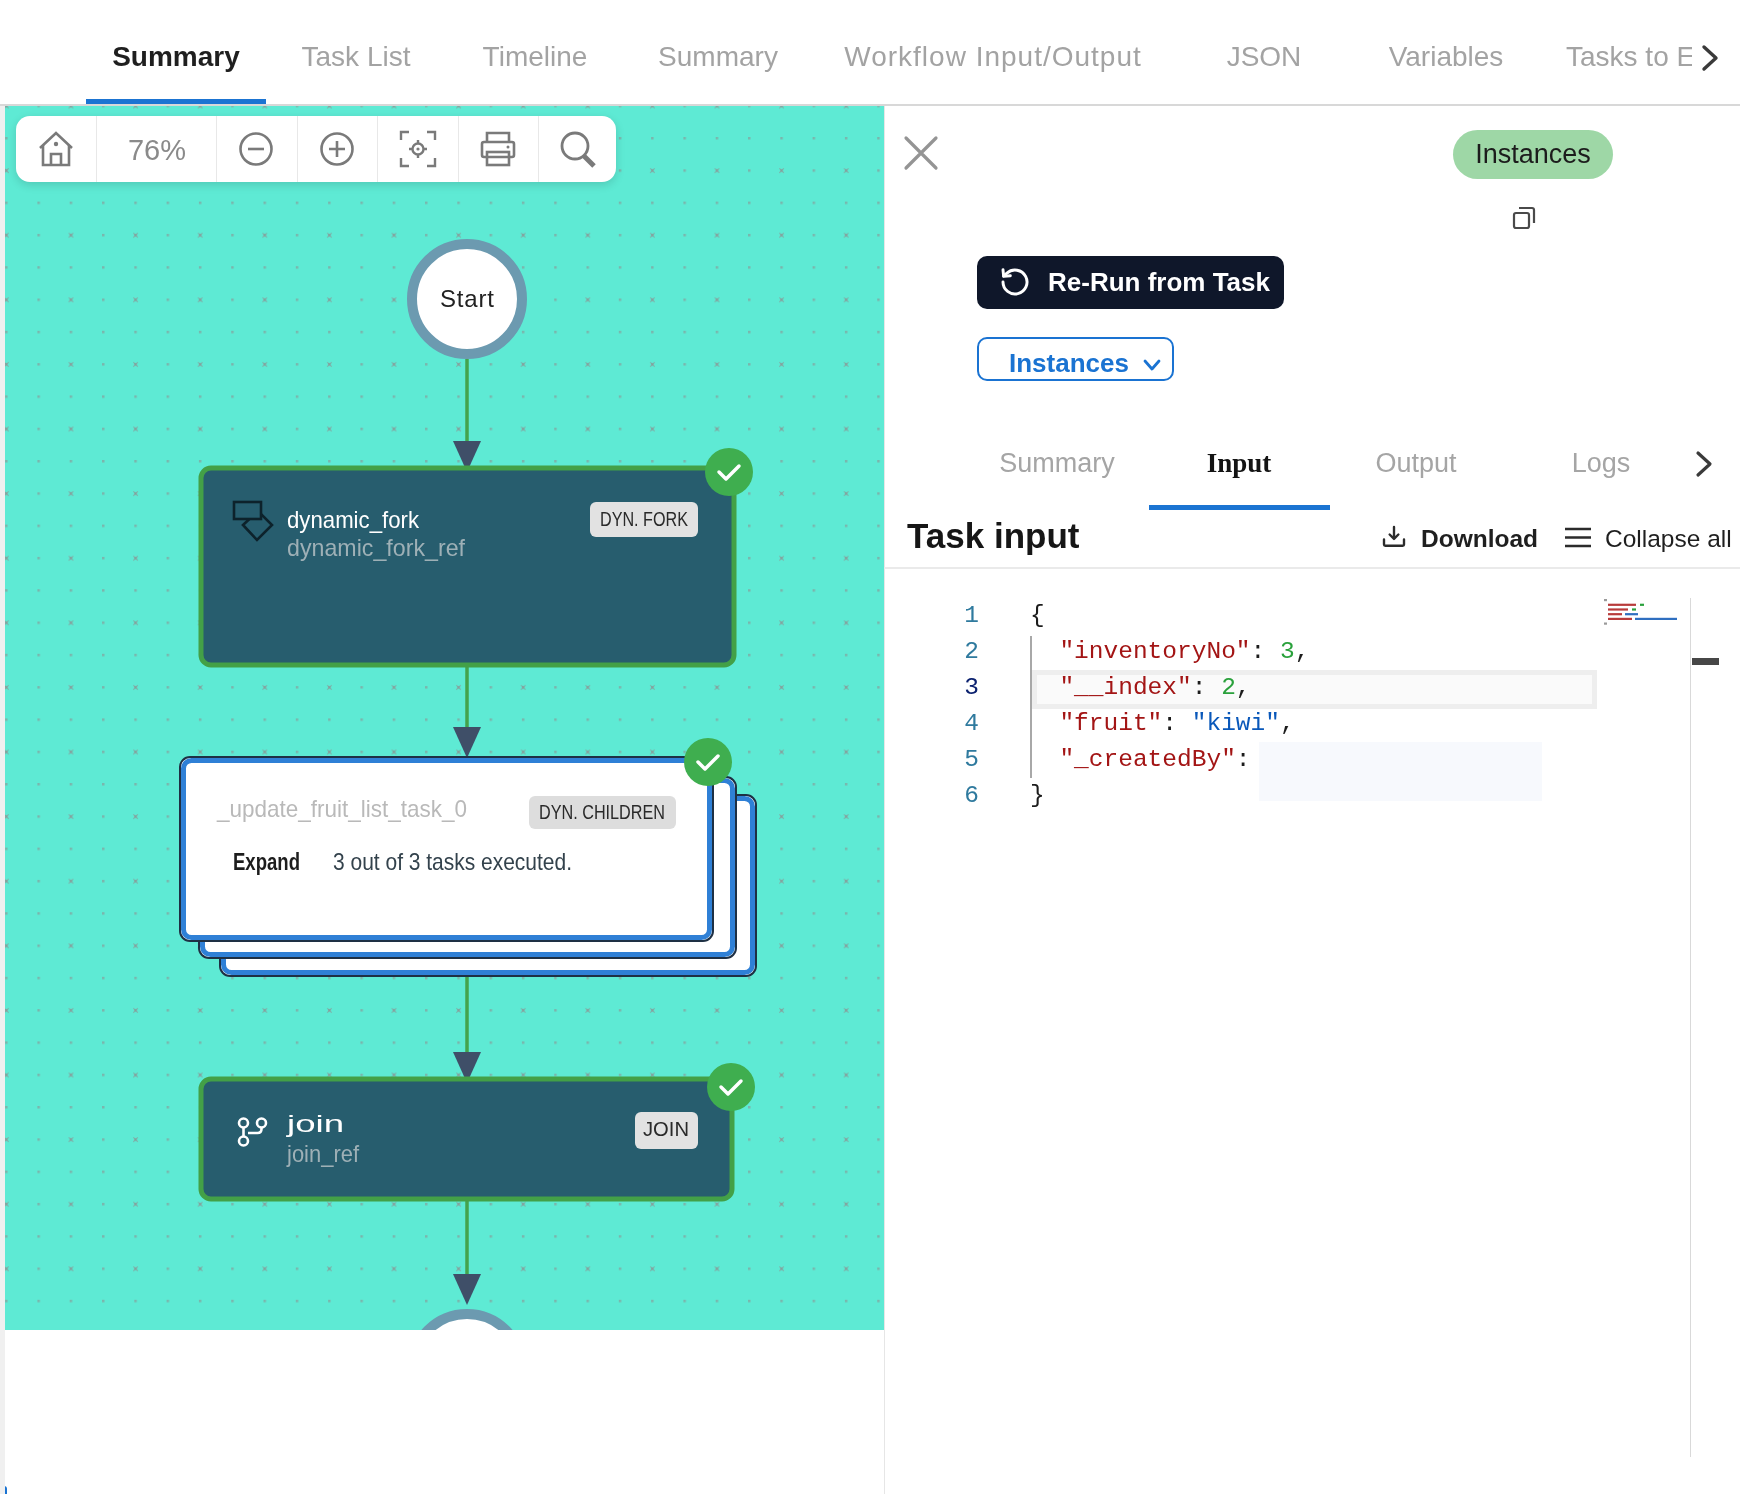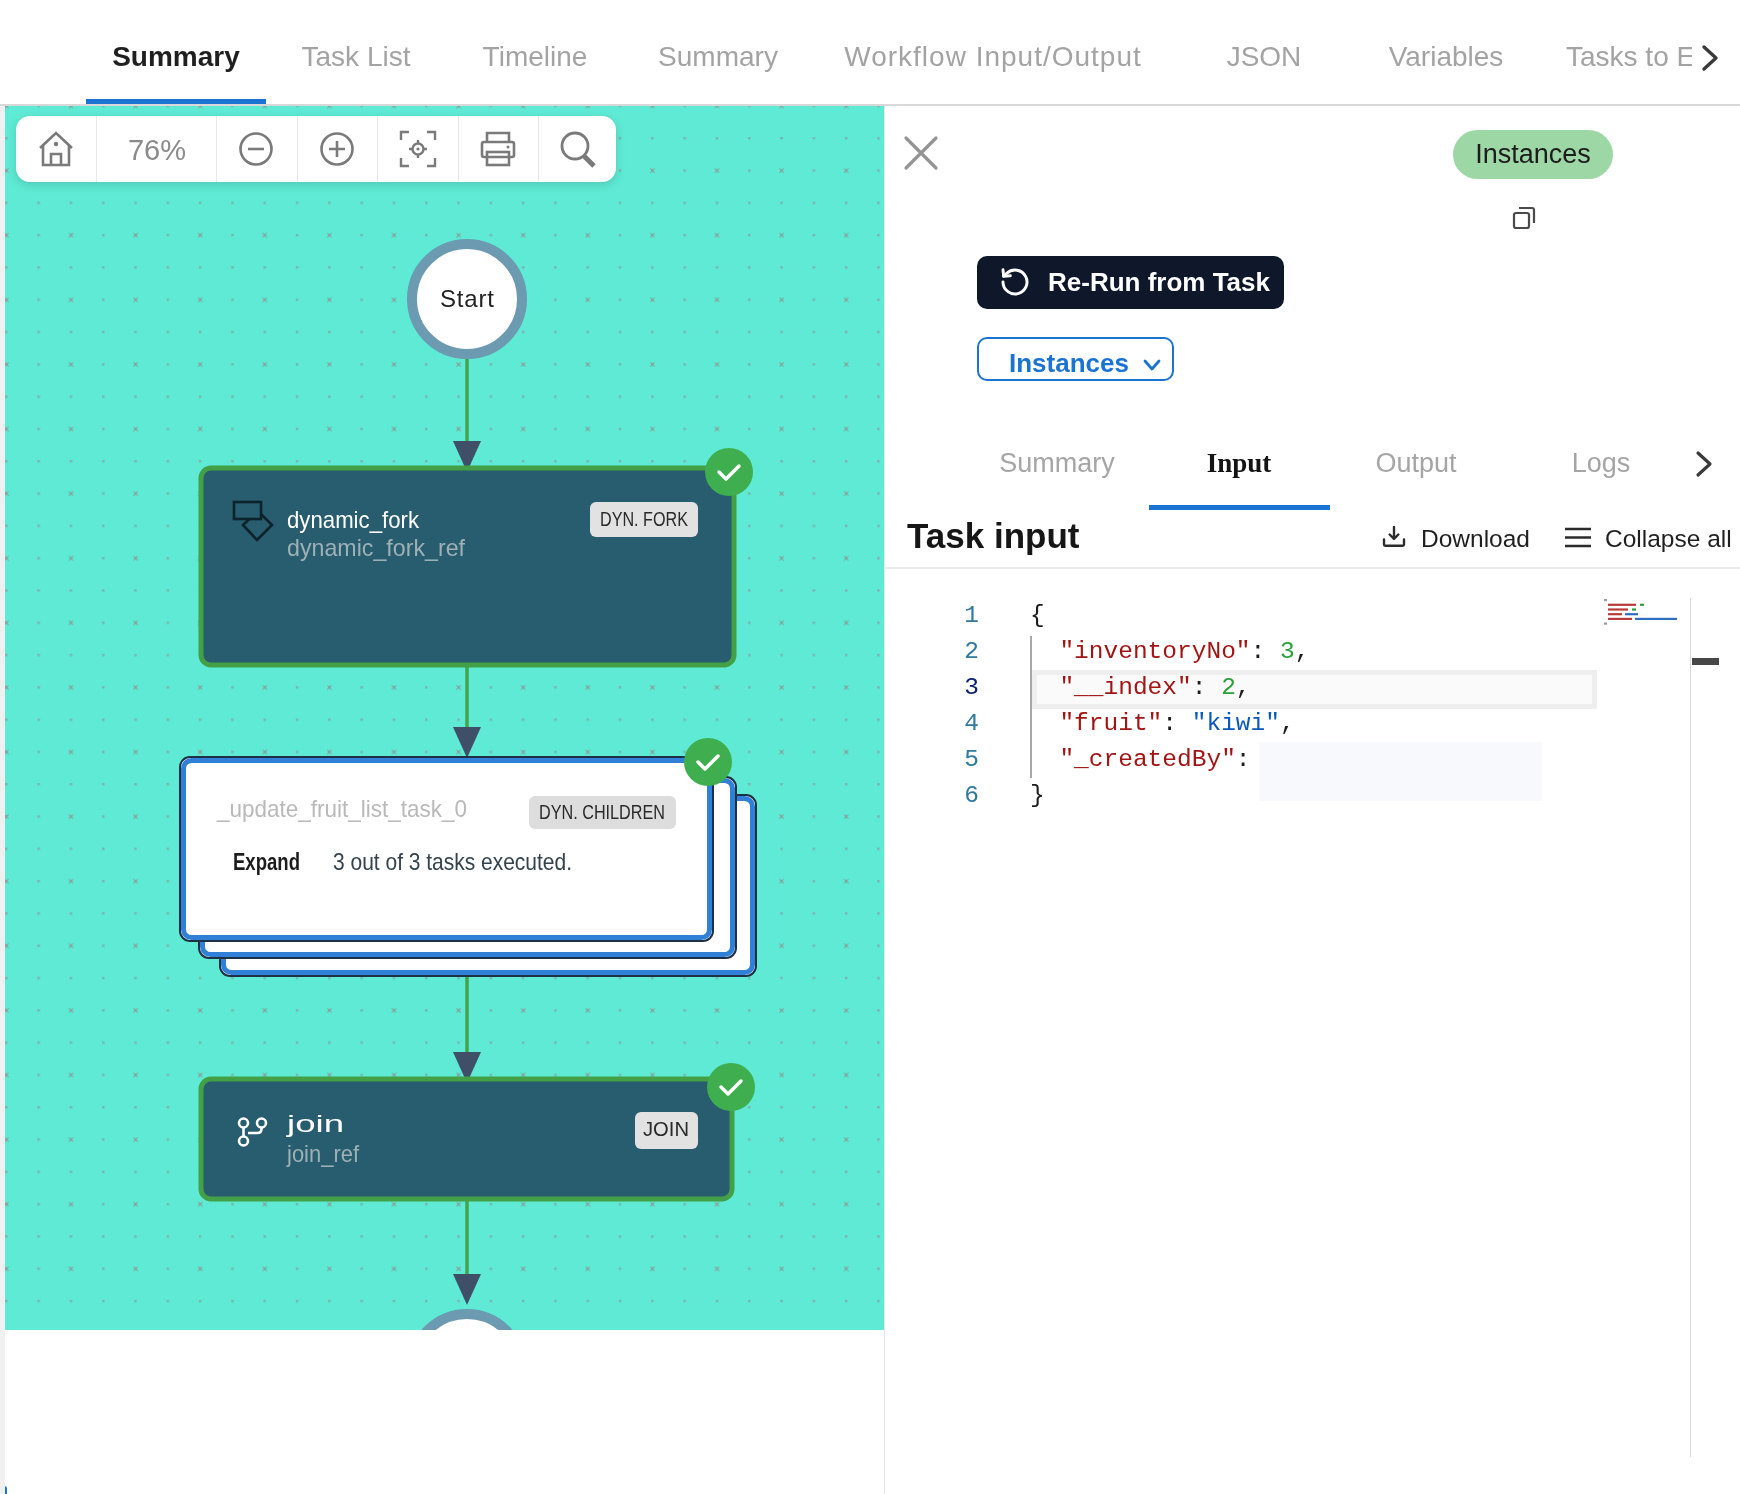--- a/index.html
+++ b/index.html
@@ -28,21 +28,21 @@
   #pill { position:absolute; left:1453px; top:130px; width:160px; height:49px; border-radius:25px; background:#9ed7a6; color:#1c1c1c; font-size:27px; font-weight:500; text-align:center; line-height:49px; }
   #uuid { position:absolute; left:976px; top:200px; font-size:27.5px; letter-spacing:0.9px; color:#2e2e2e; }
   #rerun { position:absolute; left:977px; top:256px; width:307px; height:53px; border-radius:10px; background:#0f172a; color:#fff; font-size:26px; font-weight:700; line-height:53px; }
   #rerun span { margin-left:71px; }
   #instances { position:absolute; left:977px; top:337px; width:197px; height:44px; border-radius:10px; border:2px solid #1a73d2; color:#1a73d2; font-size:26px; font-weight:700; line-height:48px; }
   #instances span { margin-left:30px; }
   .stab { position:absolute; top:447px; height:32px; line-height:32px; font-size:27px; color:#a5a5a5; white-space:nowrap; transform:translateX(-50%); }
   .stab.active { color:#141414; font-weight:700;font-family:Liberation Serif, serif; }
   #underline2 { position:absolute; left:1149px; top:505px; width:181px; height:5px; background:#1b74d2; }
   #taskinput { position:absolute; left:907px; top:516px; font-size:35px; font-weight:700; color:#161616; }
-  #download { position:absolute; left:1421px; top:525px; font-size:24.5px; color:#1f1f1f; font-weight:400; }
+  #download { position:absolute; left:1421px; top:525px; font-size:24.5px; color:#1f1f1f; font-weight:700; }
   #collapseall { position:absolute; left:1605px; top:525px; font-size:24.5px; color:#1f1f1f; font-weight:500; }
   #edsep { position:absolute; left:884px; top:567px; width:856px; height:2px; background:#eaeaea; }
 
   
   .gut { position:absolute; left:919px; width:60px; height:36px; line-height:36px; text-align:right; font-family:"Liberation Mono", monospace; font-size:24.5px; color:#2f7a9e; }
   .gut.cur { color:#0b216f; }
   .cl { position:absolute; left:1030px; height:36px; line-height:36px; font-family:"Liberation Mono", monospace; font-size:24.5px; color:#1c1c1c; white-space:pre; }
   .ck { color:#a31515; } .cn { color:#2aa13c; } .cs { color:#0a58ba; }
   #curline { position:absolute; left:1032px; top:670px; width:565px; height:39px; border:5px solid #eeeeee; background:#fafafa; }
   #indent { position:absolute; left:1030px; top:636px; width:2px; height:142px; background:#a8a8a8; }

